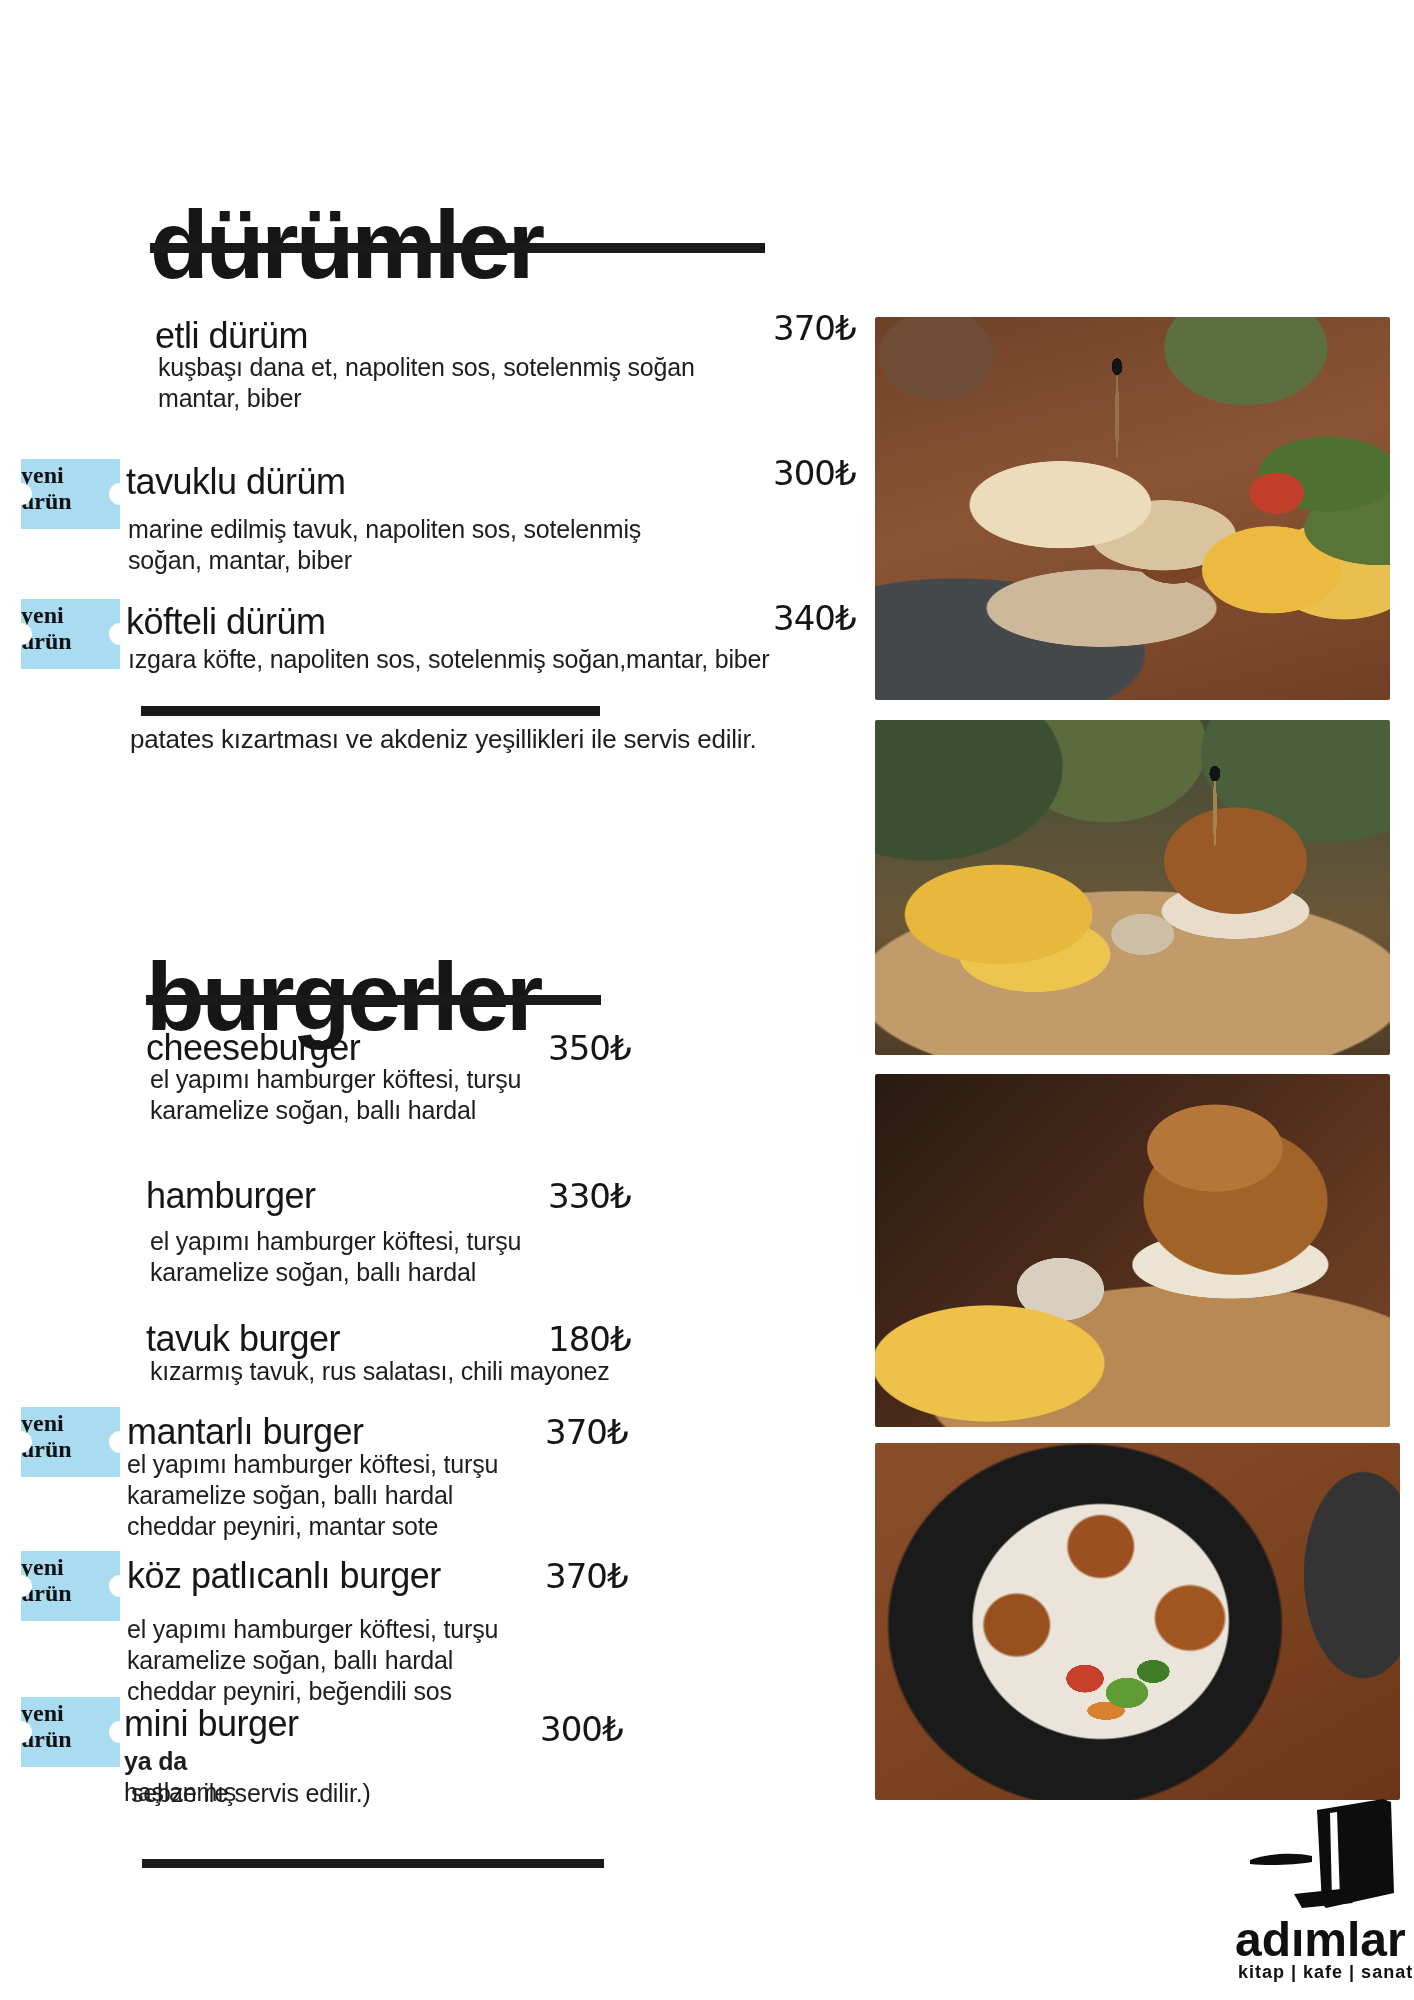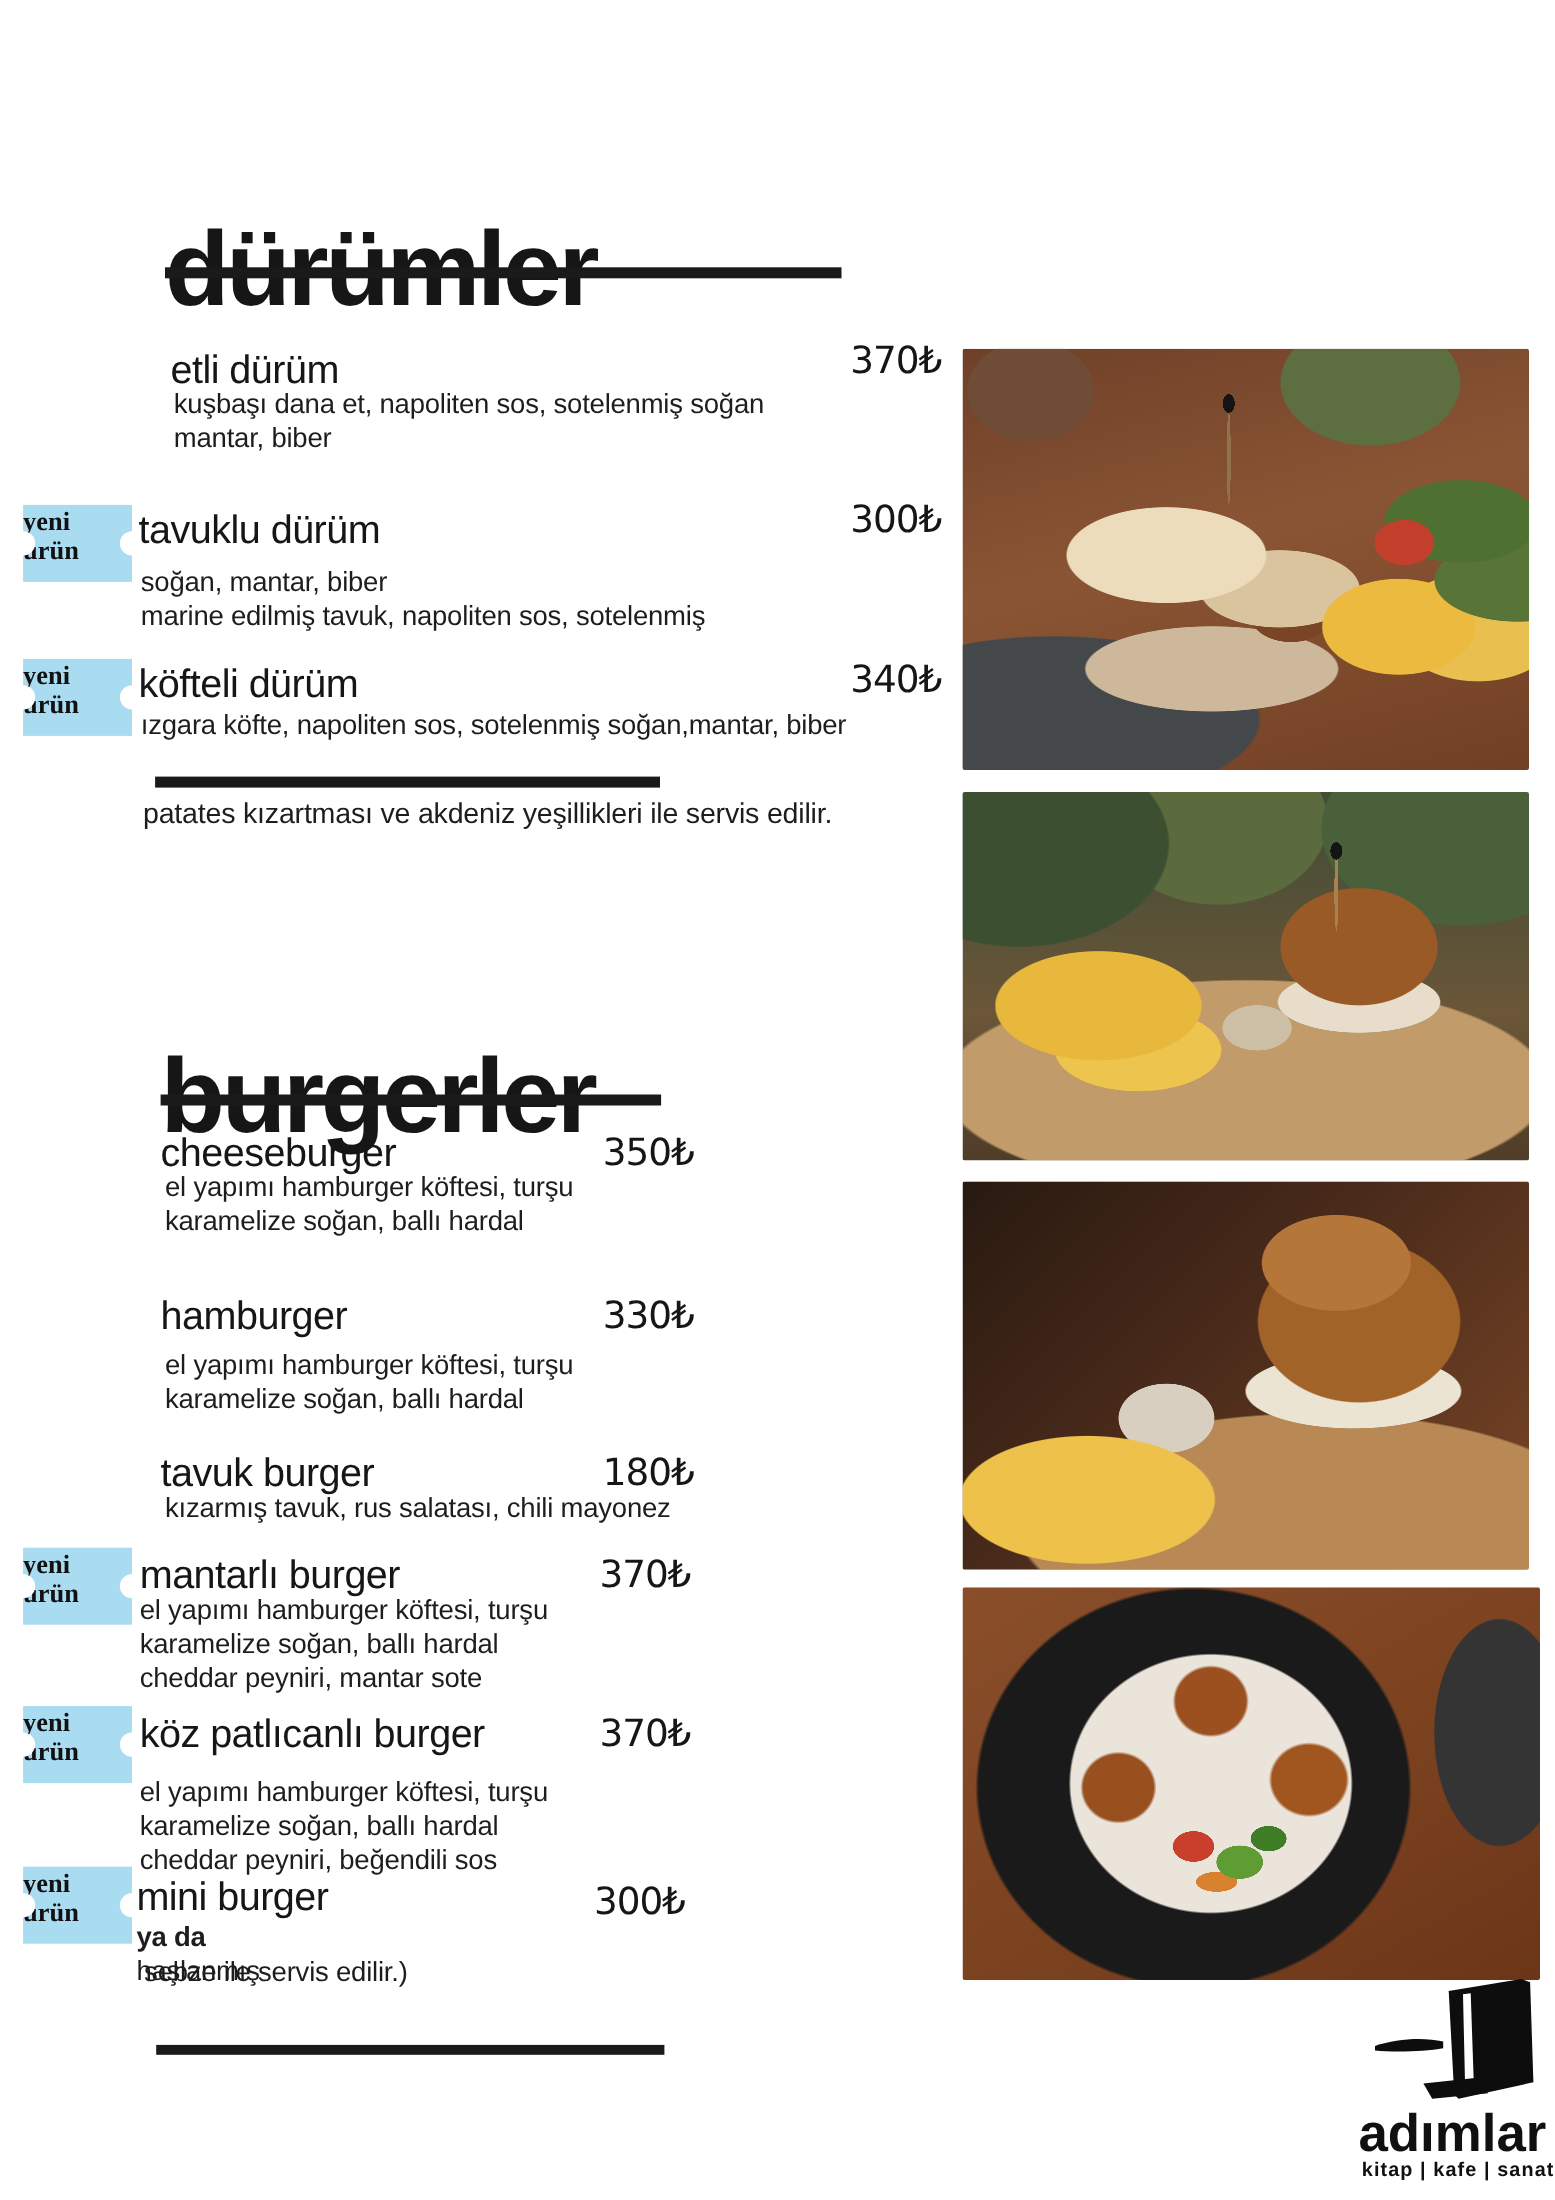--- a/index.html
+++ b/index.html
@@ -92,22 +92,22 @@
     <span>mantar, biber</span>
   </div>
 
   <div class="badge" style="left:21px;top:459px;">
     <span>yeni</span>
     <span>ürün</span>
   </div>
   <div class="item-name" style="left:126px;top:464px;">tavuklu dürüm</div>
   <div class="price" style="left:773px;top:456px;">300₺</div>
   <div class="desc" style="left:128px;top:514px;">
+    <span>marine edilmiş tavuk, napoliten sos, sotelenmiş</span>
     <span>soğan, mantar, biber</span>
-    <span>marine edilmiş tavuk, napoliten sos, sotelenmiş</span>
   </div>
 
   <div class="badge" style="left:21px;top:599px;">
     <span>yeni</span>
     <span>ürün</span>
   </div>
   <div class="item-name" style="left:126px;top:604px;">köfteli dürüm</div>
   <div class="price" style="left:773px;top:601px;">340₺</div>
   <div class="desc" style="left:128px;top:644px;">
     <span>ızgara köfte, napoliten sos, sotelenmiş soğan,mantar, biber</span>

